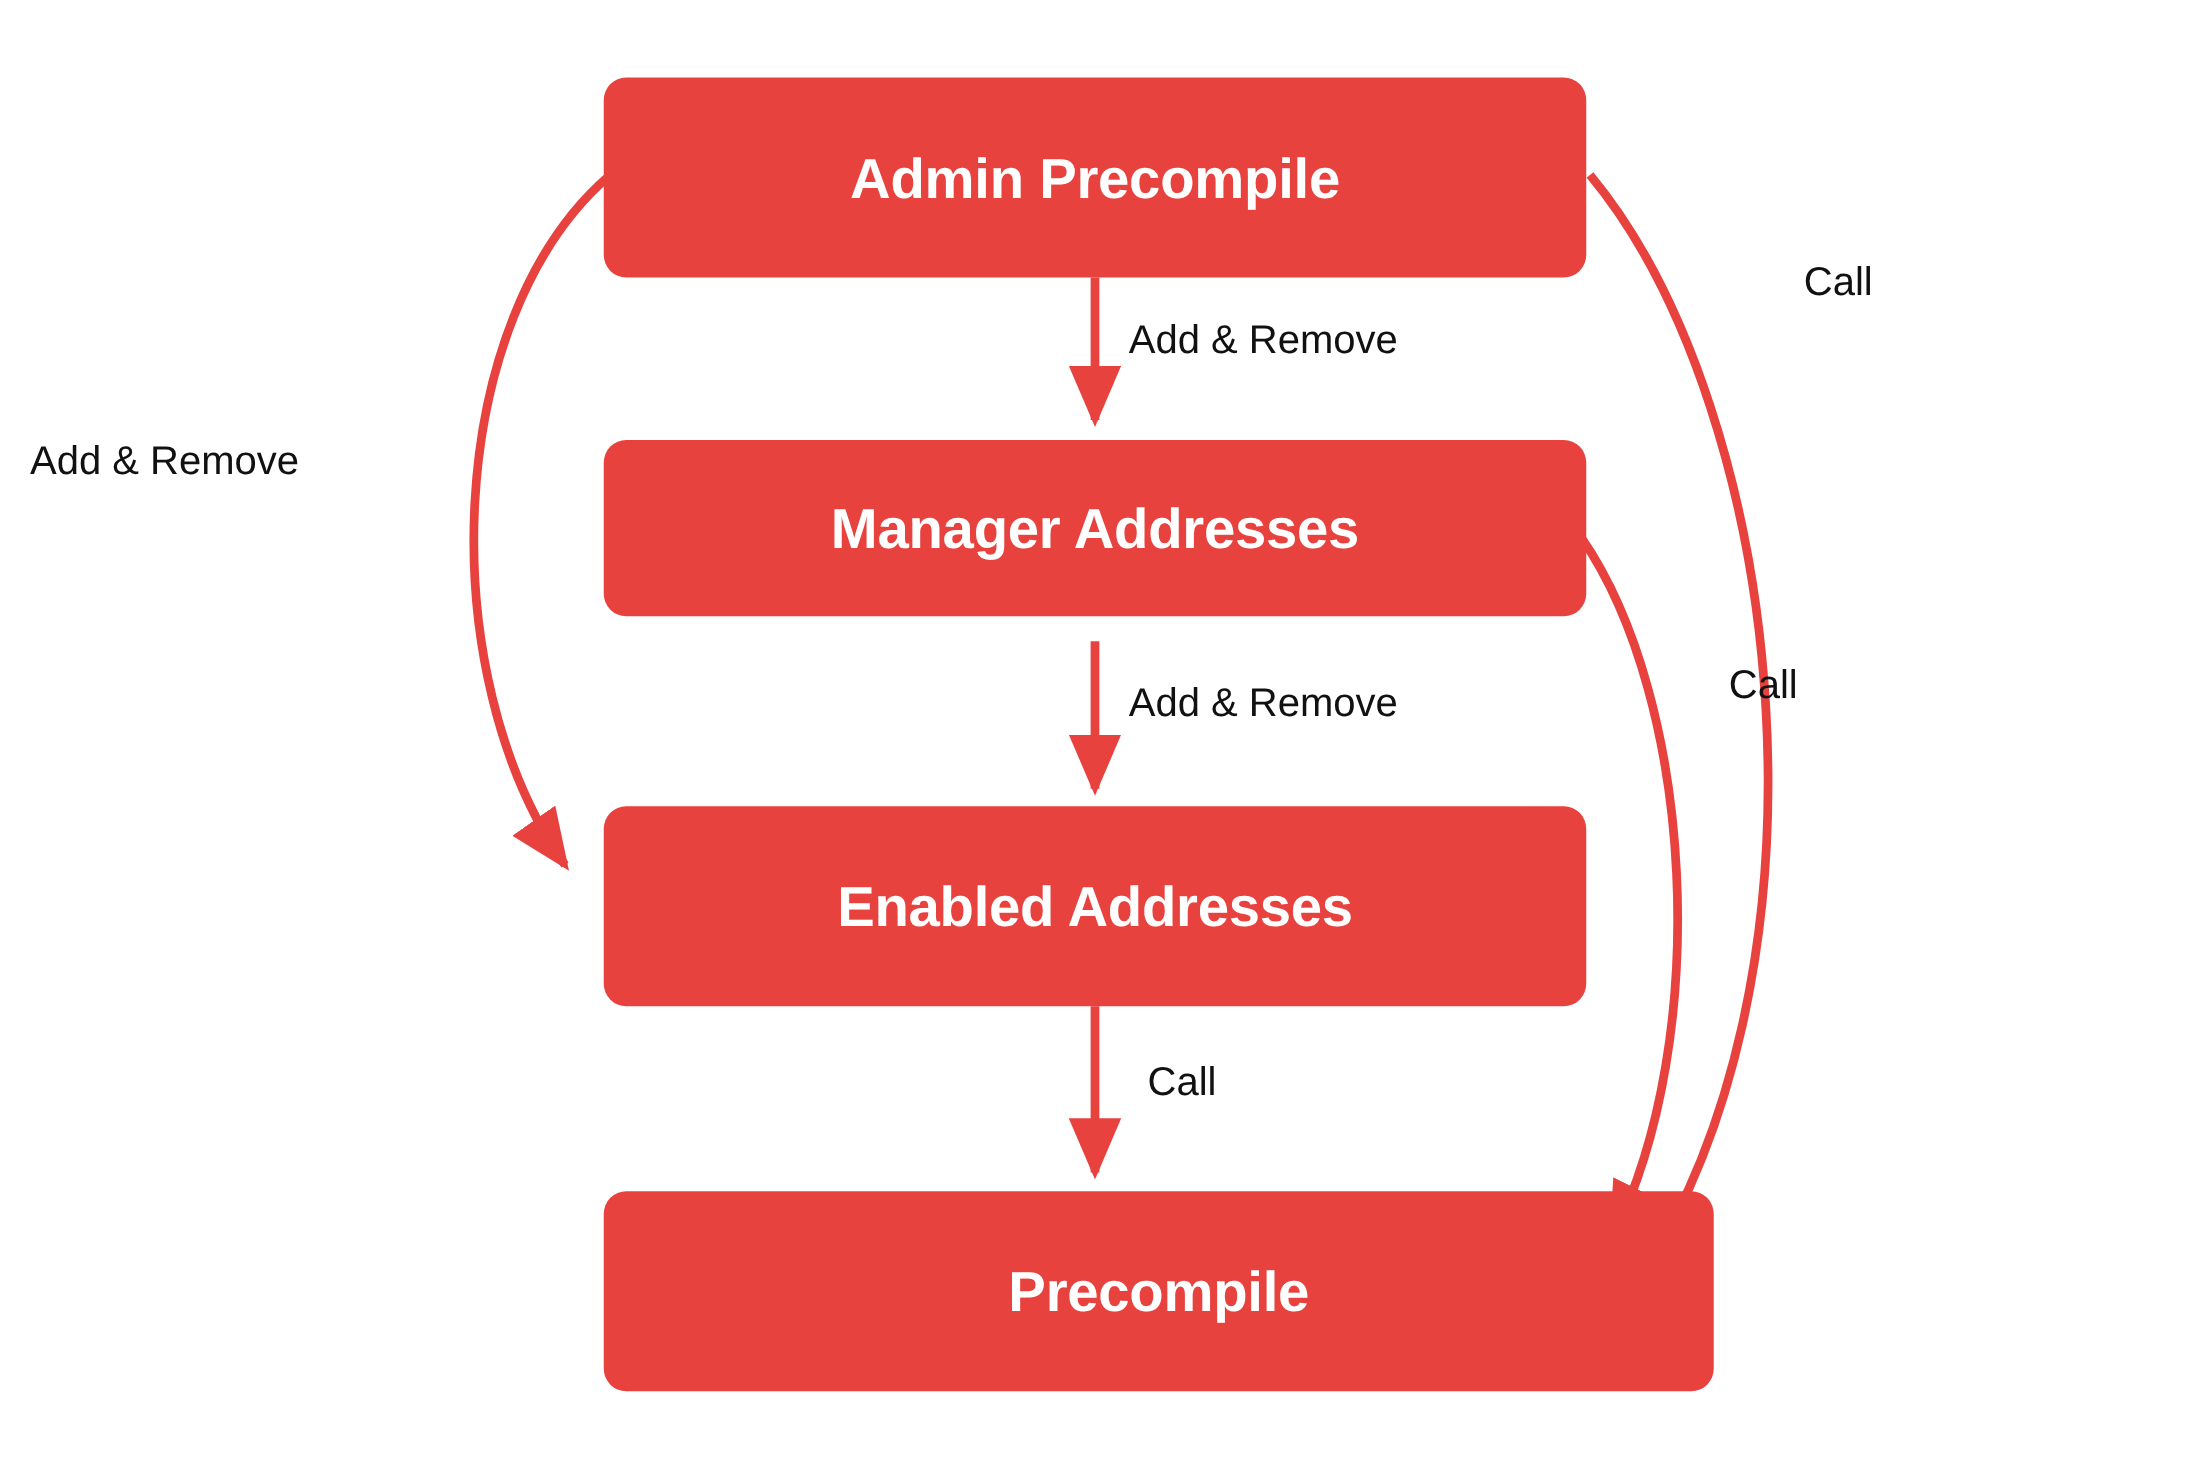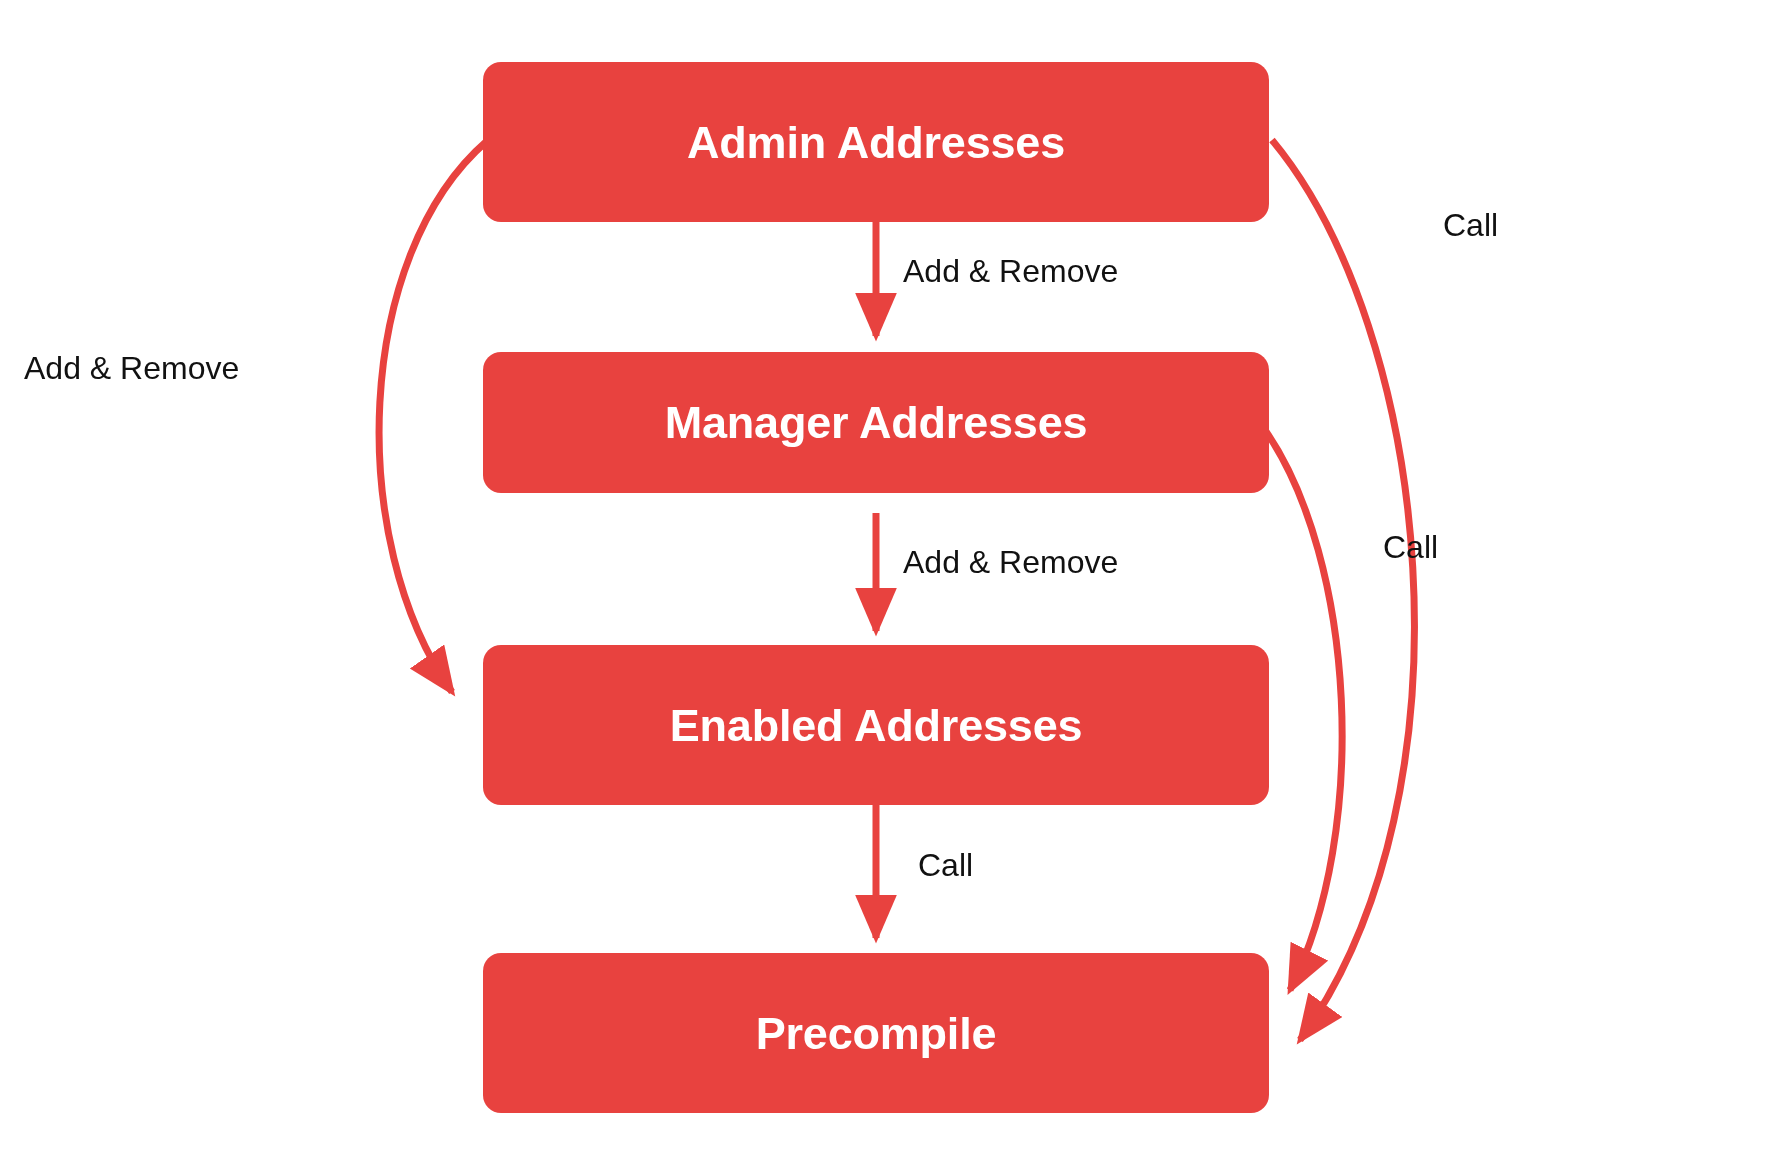--- a/index.html
+++ b/index.html
@@ -51,32 +51,32 @@
     <path d="M 876 805 L 876 938" stroke="#E8423F" stroke-width="7" fill="none" marker-end="url(#ah)"></path>
 
     <path d="M 487 141 C 355 255, 345 540, 452 692" stroke="#E8423F" stroke-width="7" fill="none" marker-end="url(#ah)"></path>
 
     <path d="M 1272 140 C 1430 330, 1480 790, 1300 1040" stroke="#E8423F" stroke-width="7" fill="none" marker-end="url(#ah)"></path>
 
     <path d="M 1265 430 C 1355 560, 1370 830, 1290 990" stroke="#E8423F" stroke-width="7" fill="none" marker-end="url(#ah)"></path>
   </svg>
 
   <div class="node" style="left:483px;top:62px;width:786px;height:160px;">
-    <span>Admin Addresses</span>
+    <span>Admin Precompile</span>
   </div>
 
   <div class="node" style="left:483px;top:352px;width:786px;height:141px;">
     <span>Manager Addresses</span>
   </div>
 
   <div class="node" style="left:483px;top:645px;width:786px;height:160px;">
     <span>Enabled Addresses</span>
   </div>
 
-  <div class="node" style="left:483px;top:953px;width:786px;height:160px;">
+  <div class="node" style="left:483px;top:953px;width:888px;height:160px;">
     <span>Precompile</span>
   </div>
 
   <div class="edge-label" style="left:24px;top:352px;">Add &amp; Remove</div>
 
   <div class="edge-label" style="left:903px;top:255px;">Add &amp; Remove</div>
 
   <div class="edge-label" style="left:903px;top:546px;">Add &amp; Remove</div>
 
   <div class="edge-label" style="left:1443px;top:209px;">Call</div>

